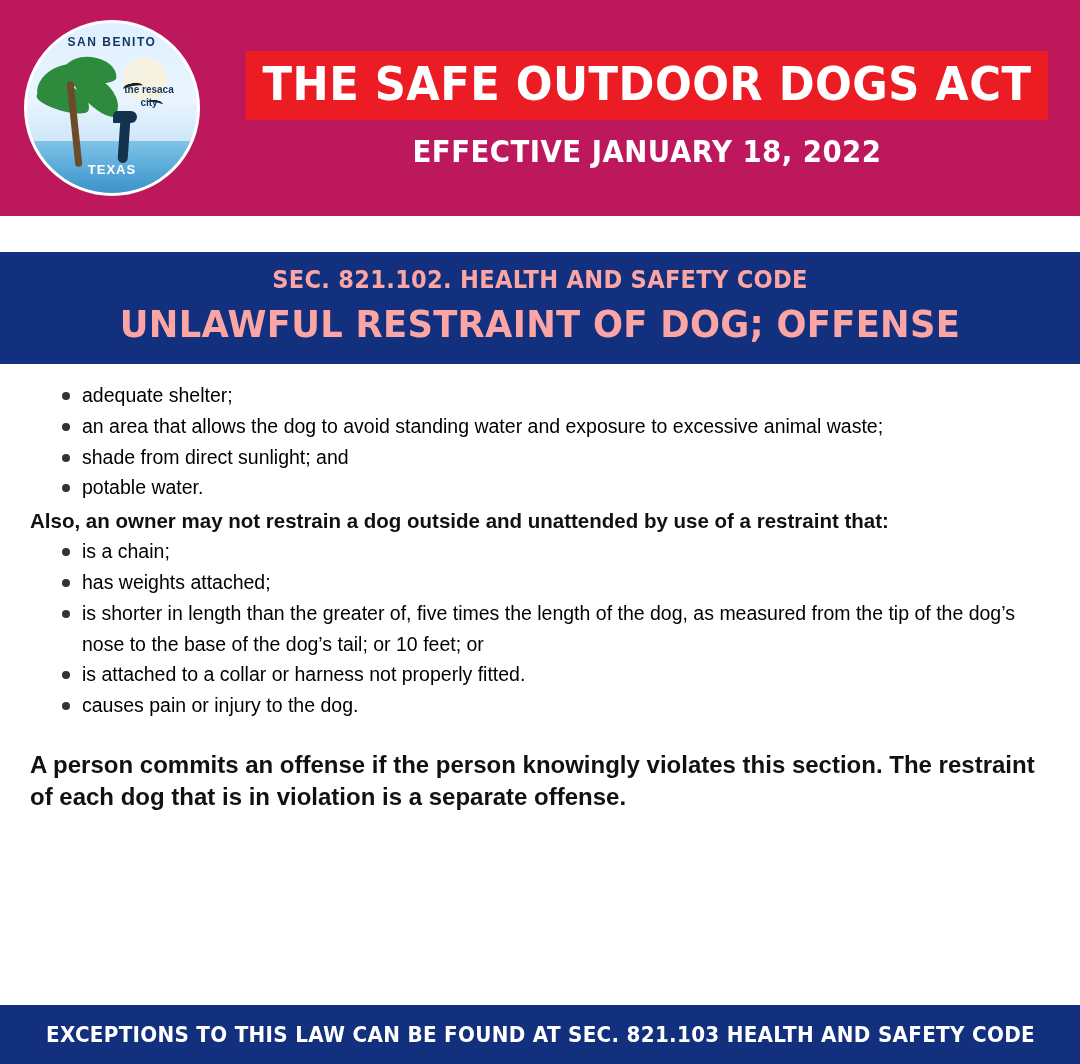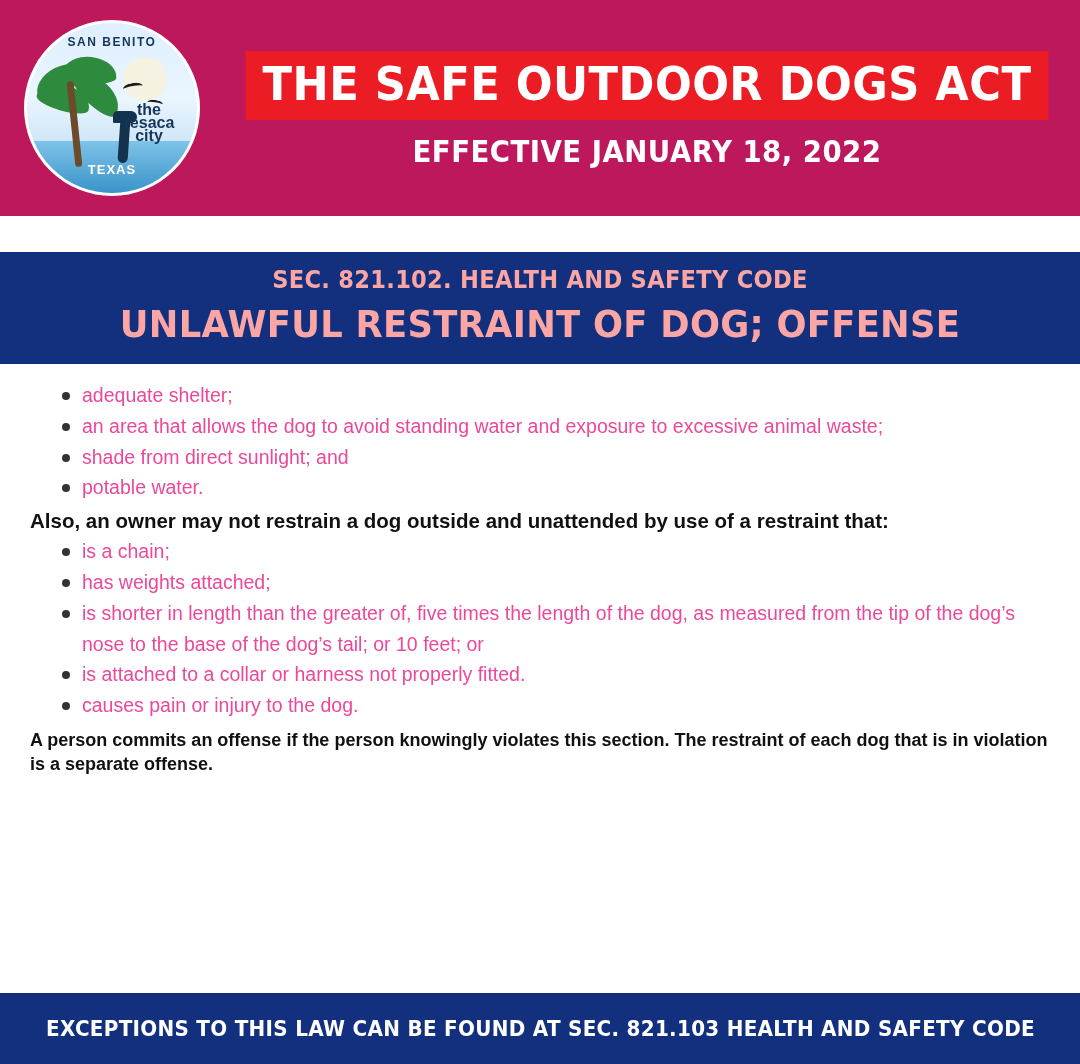--- a/index.html
+++ b/index.html
@@ -111,24 +111,24 @@
     position: absolute;
     left: 0; right: 0; top: 12px;
     text-align: center;
     font-size: 12px;
     font-weight: bold;
     letter-spacing: 1.5px;
     color: #14365c;
   }
   .city-logo .sub-text {
     position: absolute;
-    right: 22px; top: 80px;
+    right: 22px; top: 60px;
     width: 52px;
     text-align: center;
-    font-size: 16px;
+    font-size: 10px;
     line-height: 13px;
     font-weight: bold;
     color: #14365c;
   }
   .city-logo .bottom-text {
     position: absolute;
     left: 0; right: 0; bottom: 16px;
     text-align: center;
     font-size: 13px;
     font-weight: bold;
@@ -209,47 +209,47 @@
   }
   ul.rules {
     margin: 2px 0 4px 0;
     padding-left: 30px;
     list-style: none;
   }
   ul.rules li {
     position: relative;
     font-size: 19.5px;
     line-height: 1.58;
-    color: #ec4899;
+    color: #000000;
     padding-left: 22px;
   }
   ul.rules li::before {
     content: "";
     position: absolute;
     left: 2px;
     top: 12px;
     width: 8px;
     height: 8px;
     border-radius: 50%;
     background: #333333;
   }
   .para {
     font-weight: bold;
-    font-size: 18px;
+    font-size: 24px;
     line-height: 1.32;
     color: #111111;
-    margin: 8px 0 0 0;
+    margin: 28px 0 0 0;
   }
   .para.second { margin-top: 30px; }
 
   
   .footer {
     position: absolute;
     left: 0; right: 0; bottom: 0;
-    height: 71px;
+    height: 59px;
     background: #13307e;
     display: flex;
     align-items: center;
     justify-content: center;
   }
   .footer span {
     color: #ffffff;
     font-family: "DejaVu Sans", sans-serif;
     font-weight: bold;
     font-size: 21px;

